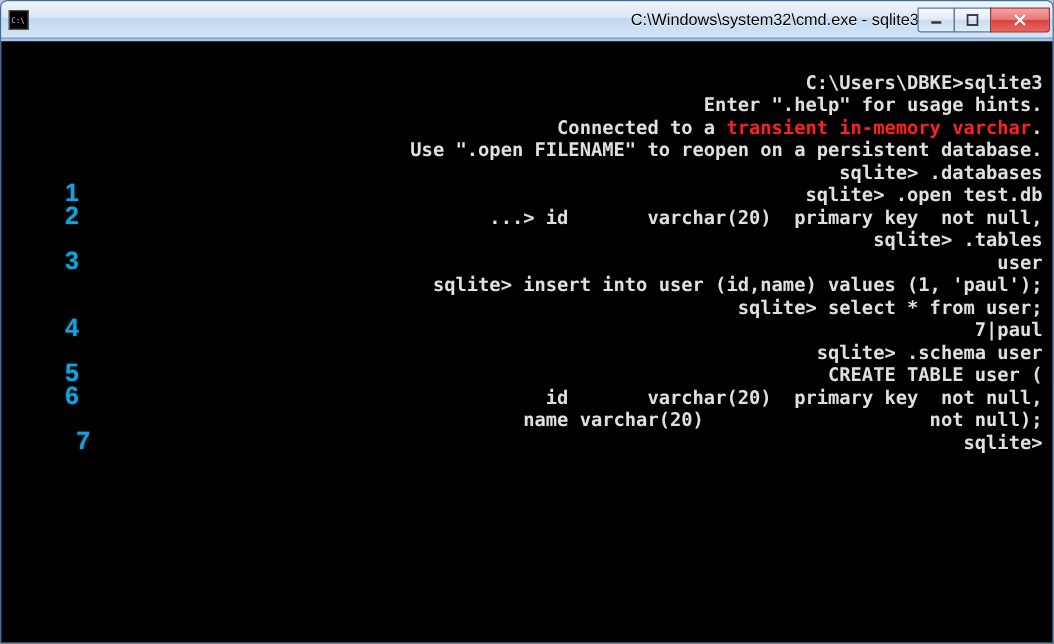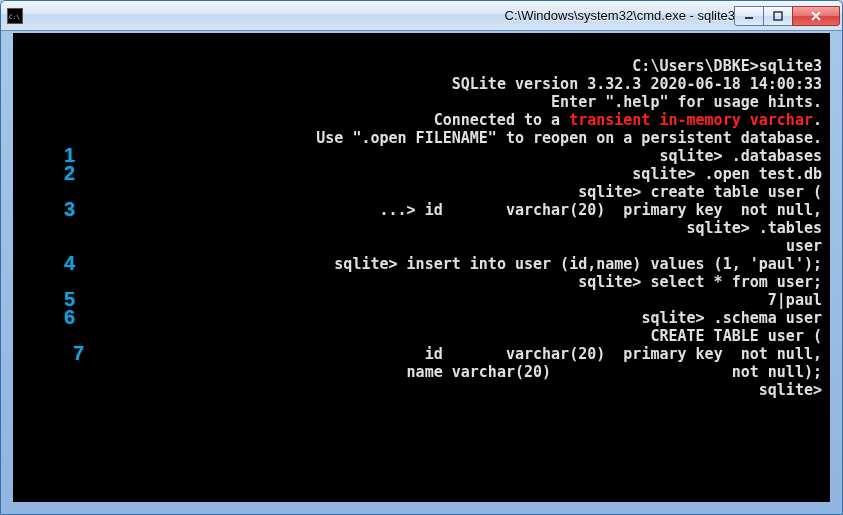--- a/index.html
+++ b/index.html
@@ -70,21 +70,21 @@
     .win-btn.min { border-radius: 0 0 0 3px; }
     .win-btn.close {
       width: 48px;
       background: linear-gradient(to bottom, #f5a2a0 0%, #e87775 48%, #d94540 52%, #e86560 100%);
       border-color: #a03530;
       border-radius: 0 0 3px 0;
     }
     .terminal {
       flex: 1;
       background: #000;
-      margin: 12px;
+      margin: 0;
       margin-top: 2px;
       padding: 6px 8px;
       font-family: "Consolas", "Lucida Console", monospace;
       font-size: 15px;
       line-height: 18px;
       color: #e0e0e0;
       overflow: hidden;
       position: relative;
       font-weight: bold;
     }
@@ -121,27 +121,25 @@
       <div class="win-btn close">
         <svg width="12" height="10" viewBox="0 0 12 10">
             <path d="M2 1 L10 9 M10 1 L2 9" stroke="#fff" stroke-width="1.8"></path>
           </svg>
       </div>
     </div>
   </div>
   <div class="terminal" id="terminal">
       <div class="term-line">&nbsp;</div>
       <div class="term-line">C:\Users\DBKE&gt;sqlite3</div>
-      <div class="term-line">SQLite version 3.32.3 2020-06-18 14:00:33</div>
       <div class="term-line">Enter ".help" for usage hints.</div>
       <div class="term-line"><span>Connected to a </span><span class="red">transient in-memory varchar</span><span>.</span></div>
       <div class="term-line">Use ".open FILENAME" to reopen on a persistent database.</div>
       <div class="term-line">sqlite&gt; .databases</div>
       <div class="term-line">sqlite&gt; .open test.db</div>
-      <div class="term-line">sqlite&gt; create table user (</div>
       <div class="term-line">   ...&gt; id       varchar(20)  primary key  not null,</div>
       <div class="term-line">sqlite&gt; .tables</div>
       <div class="term-line">user</div>
       <div class="term-line">sqlite&gt; insert into user (id,name) values (1, 'paul');</div>
       <div class="term-line">sqlite&gt; select * from user;</div>
       <div class="term-line">7|paul</div>
       <div class="term-line">sqlite&gt; .schema user</div>
       <div class="term-line">CREATE TABLE user (</div>
       <div class="term-line">id       varchar(20)  primary key  not null,</div>
       <div class="term-line">name varchar(20)                    not null);</div>

